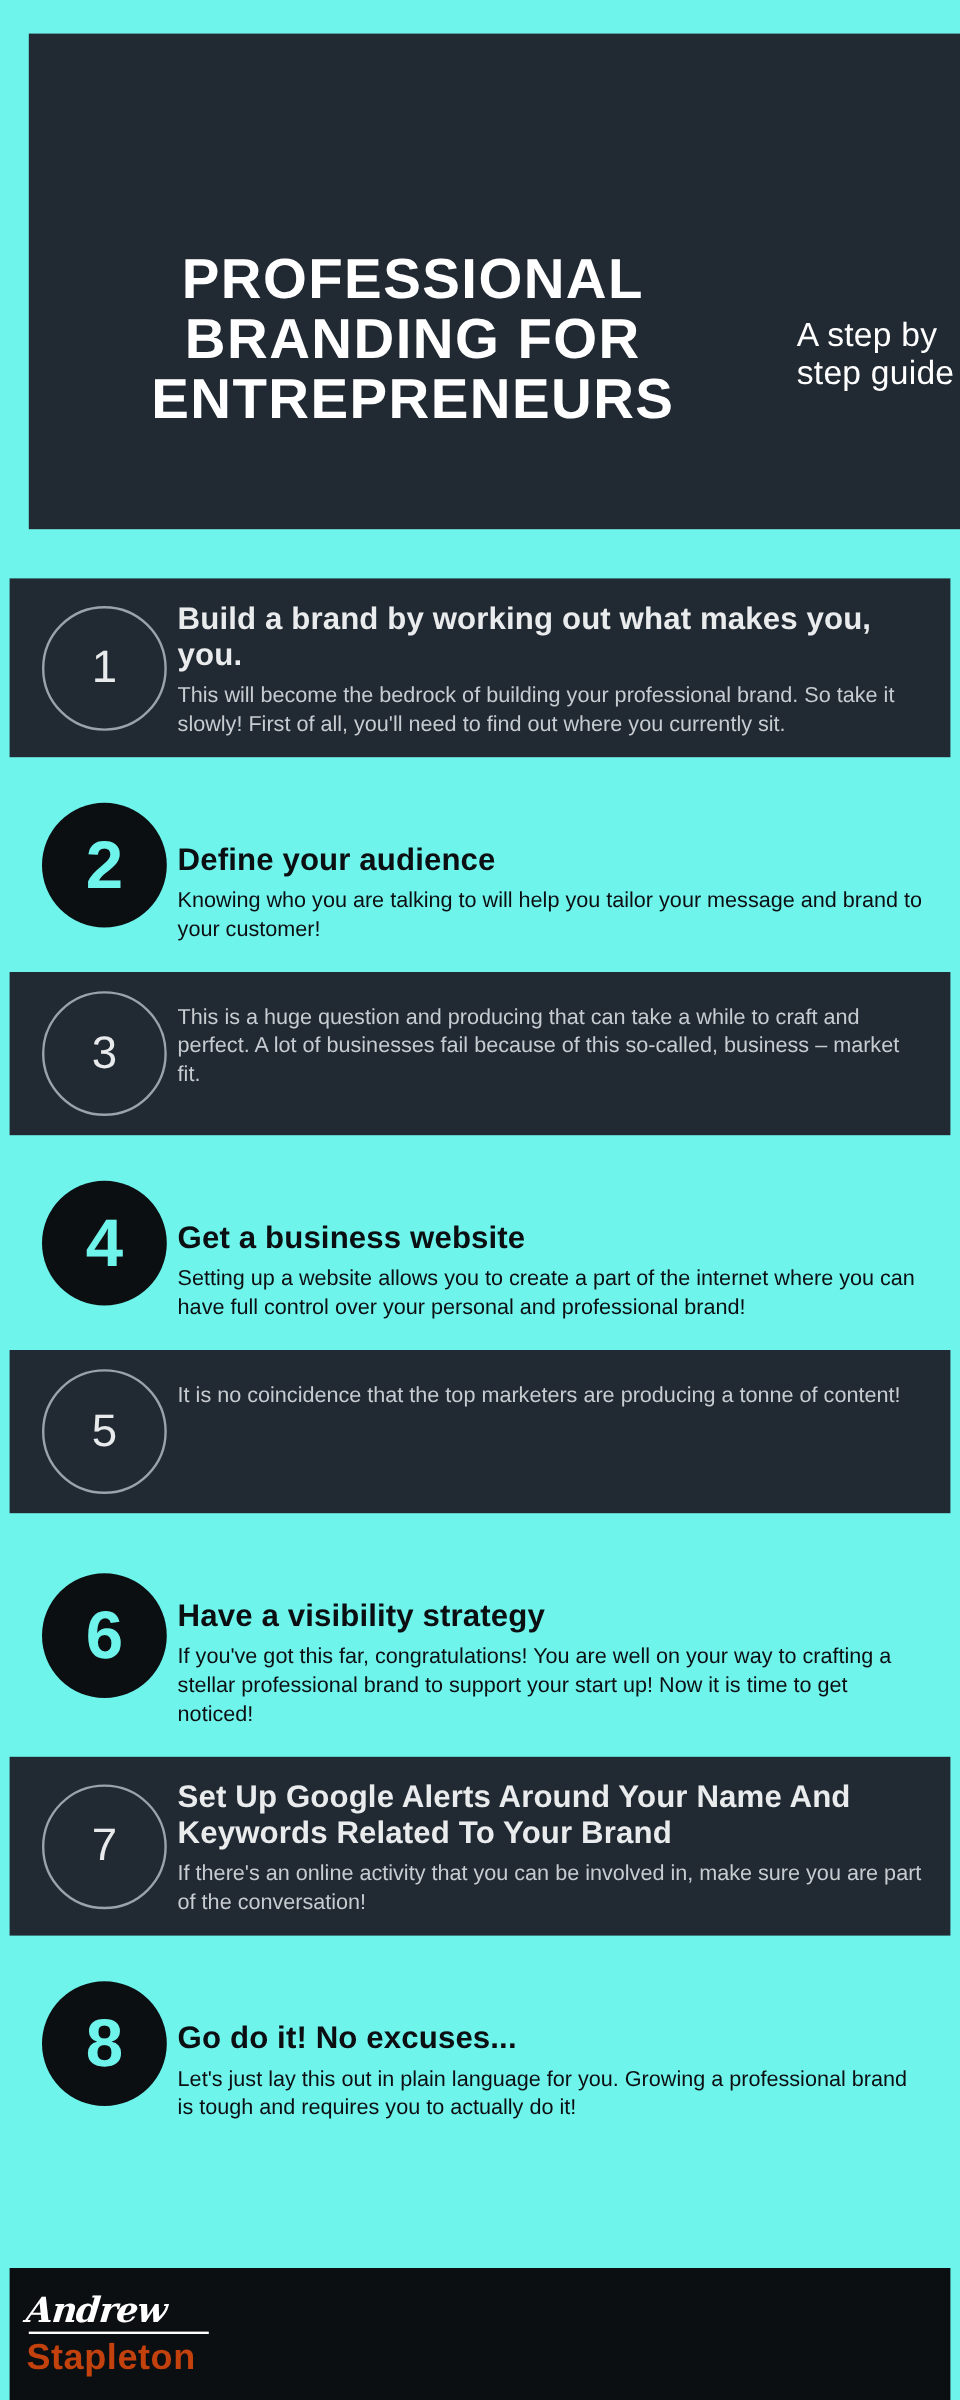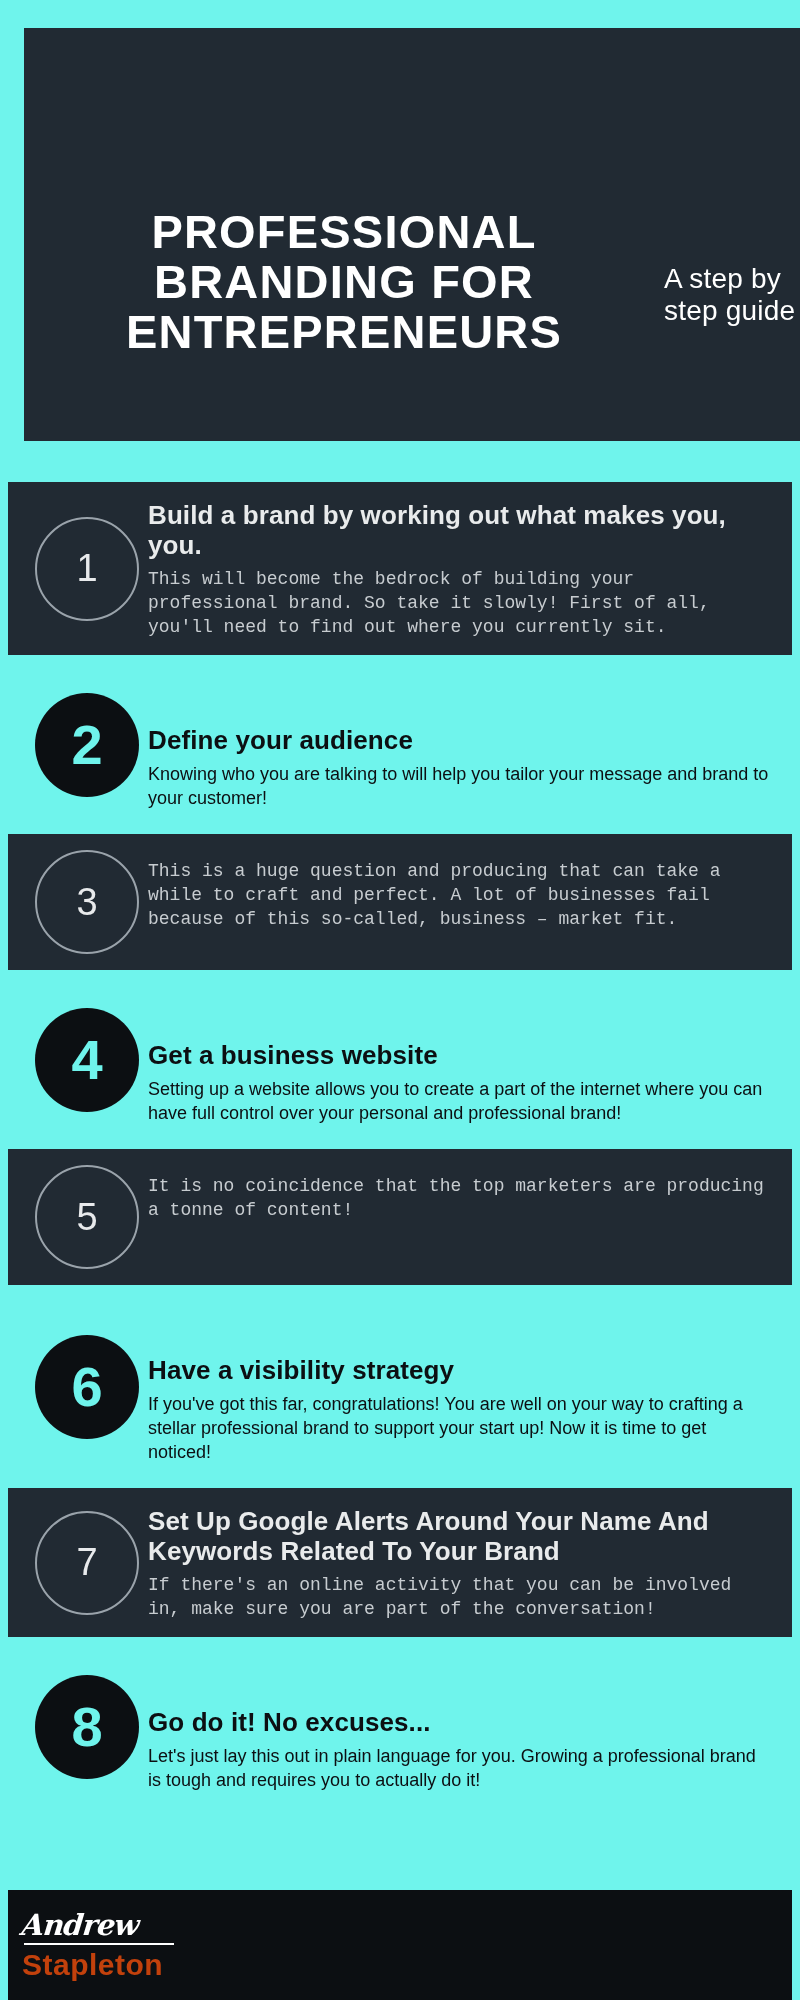--- a/index.html
+++ b/index.html
@@ -114,21 +114,21 @@
     font-weight: 700;
     letter-spacing: 0.1px;
   }
   .step-desc {
     margin: 7px 0 0 0;
     font-size: 18px;
     line-height: 24px;
     font-weight: 400;
   }
   .step.dark .step-title { color: #e9ebec; }
-  .step.dark .step-desc  { color: #c7ccd0; font-family: Liberation Mono, monospace; }
+  .step.dark .step-desc  { color: #c7ccd0; }
   .step.light .step-title { color: #0c0f12; margin-top: 44px; }
   .step.light .step-desc  { color: #0c0f12; }
 
   
   .footer {
     position: absolute;
     left: 8px;
     bottom: 0;
     width: 784px;
     height: 110px;

